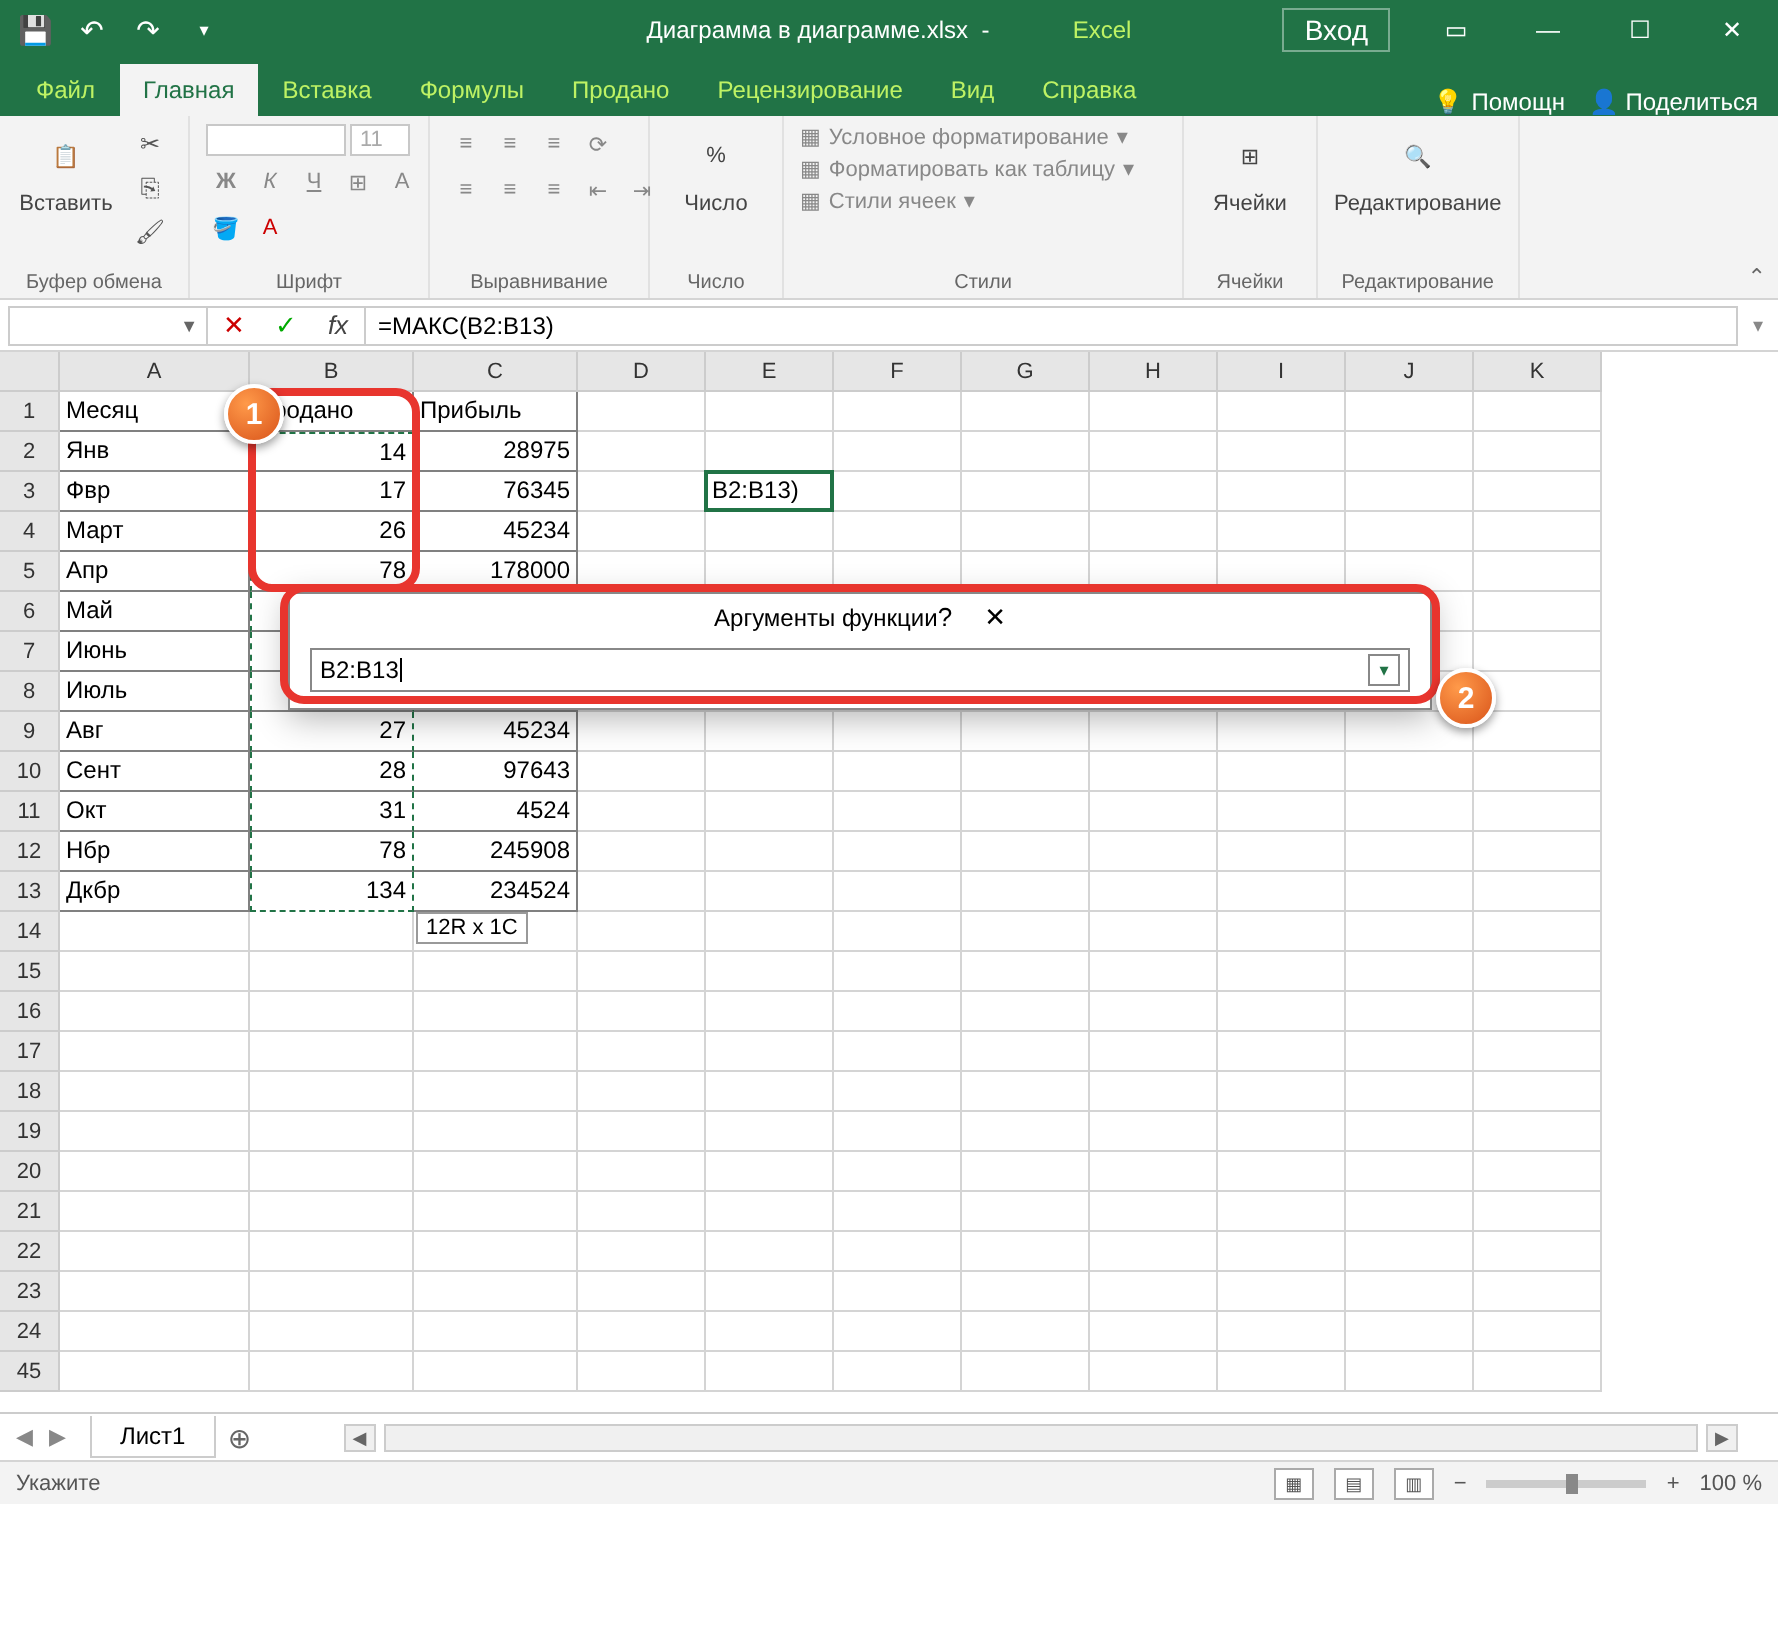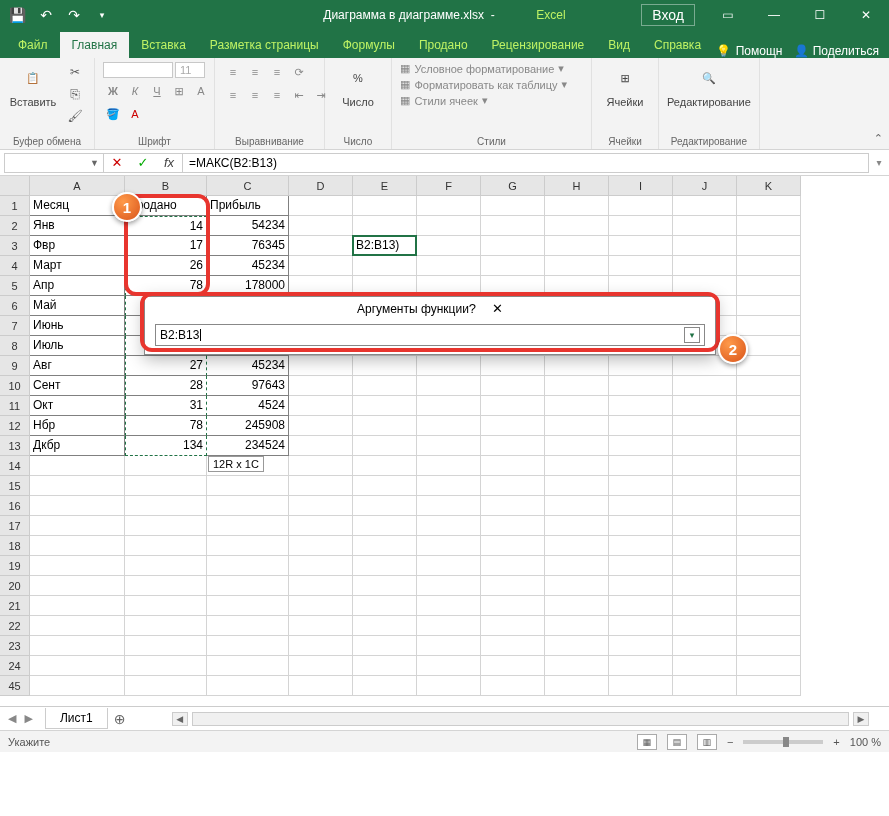--- a/index.html
+++ b/index.html
@@ -123,21 +123,20 @@
     <div class="win-btn">—</div>
     <div class="win-btn">☐</div>
     <div class="win-btn">✕</div>
   </div>
 </div>
 
 <div class="tabs">
   <div class="tab">Файл</div>
   <div class="tab active">Главная</div>
   <div class="tab">Вставка</div>
-  <div class="tab">Разметка страницы</div>
   <div class="tab">Формулы</div>
   <div class="tab">Продано</div>
   <div class="tab">Рецензирование</div>
   <div class="tab">Вид</div>
   <div class="tab">Справка</div>
   <div class="tabs-right">
     <span style="display:flex;align-items:center;gap:4px;">💡 <span>Помощн</span></span>
     <span style="color:#cde;">👤 <span>Поделиться</span></span>
   </div>
 </div>
@@ -306,21 +305,21 @@
         <div class="cell cF" style="width: 64px;"></div>
         <div class="cell cG" style="width: 64px;"></div>
         <div class="cell cH" style="width: 64px;"></div>
         <div class="cell cI" style="width: 64px;"></div>
         <div class="cell cJ" style="width: 64px;"></div>
         <div class="cell cK" style="width: 64px;"></div>
       </div>
       <div class="row">
         <div class="cell cA tbl" style="width: 95px;">Янв</div>
         <div class="cell cB tbl num" style="width: 82px; border-left: 1.5px dashed rgb(33, 115, 70); border-right: 1.5px dashed rgb(33, 115, 70); border-top: 1.5px dashed rgb(33, 115, 70);">14</div>
-        <div class="cell cC tbl num" style="width: 82px;">54234</div>
+        <div class="cell cC tbl num" style="width: 82px;">28975</div>
         <div class="cell cD" style="width: 64px;"></div>
         <div class="cell cE" style="width: 64px;"></div>
         <div class="cell cF" style="width: 64px;"></div>
         <div class="cell cG" style="width: 64px;"></div>
         <div class="cell cH" style="width: 64px;"></div>
         <div class="cell cI" style="width: 64px;"></div>
         <div class="cell cJ" style="width: 64px;"></div>
         <div class="cell cK" style="width: 64px;"></div>
       </div>
       <div class="row">

